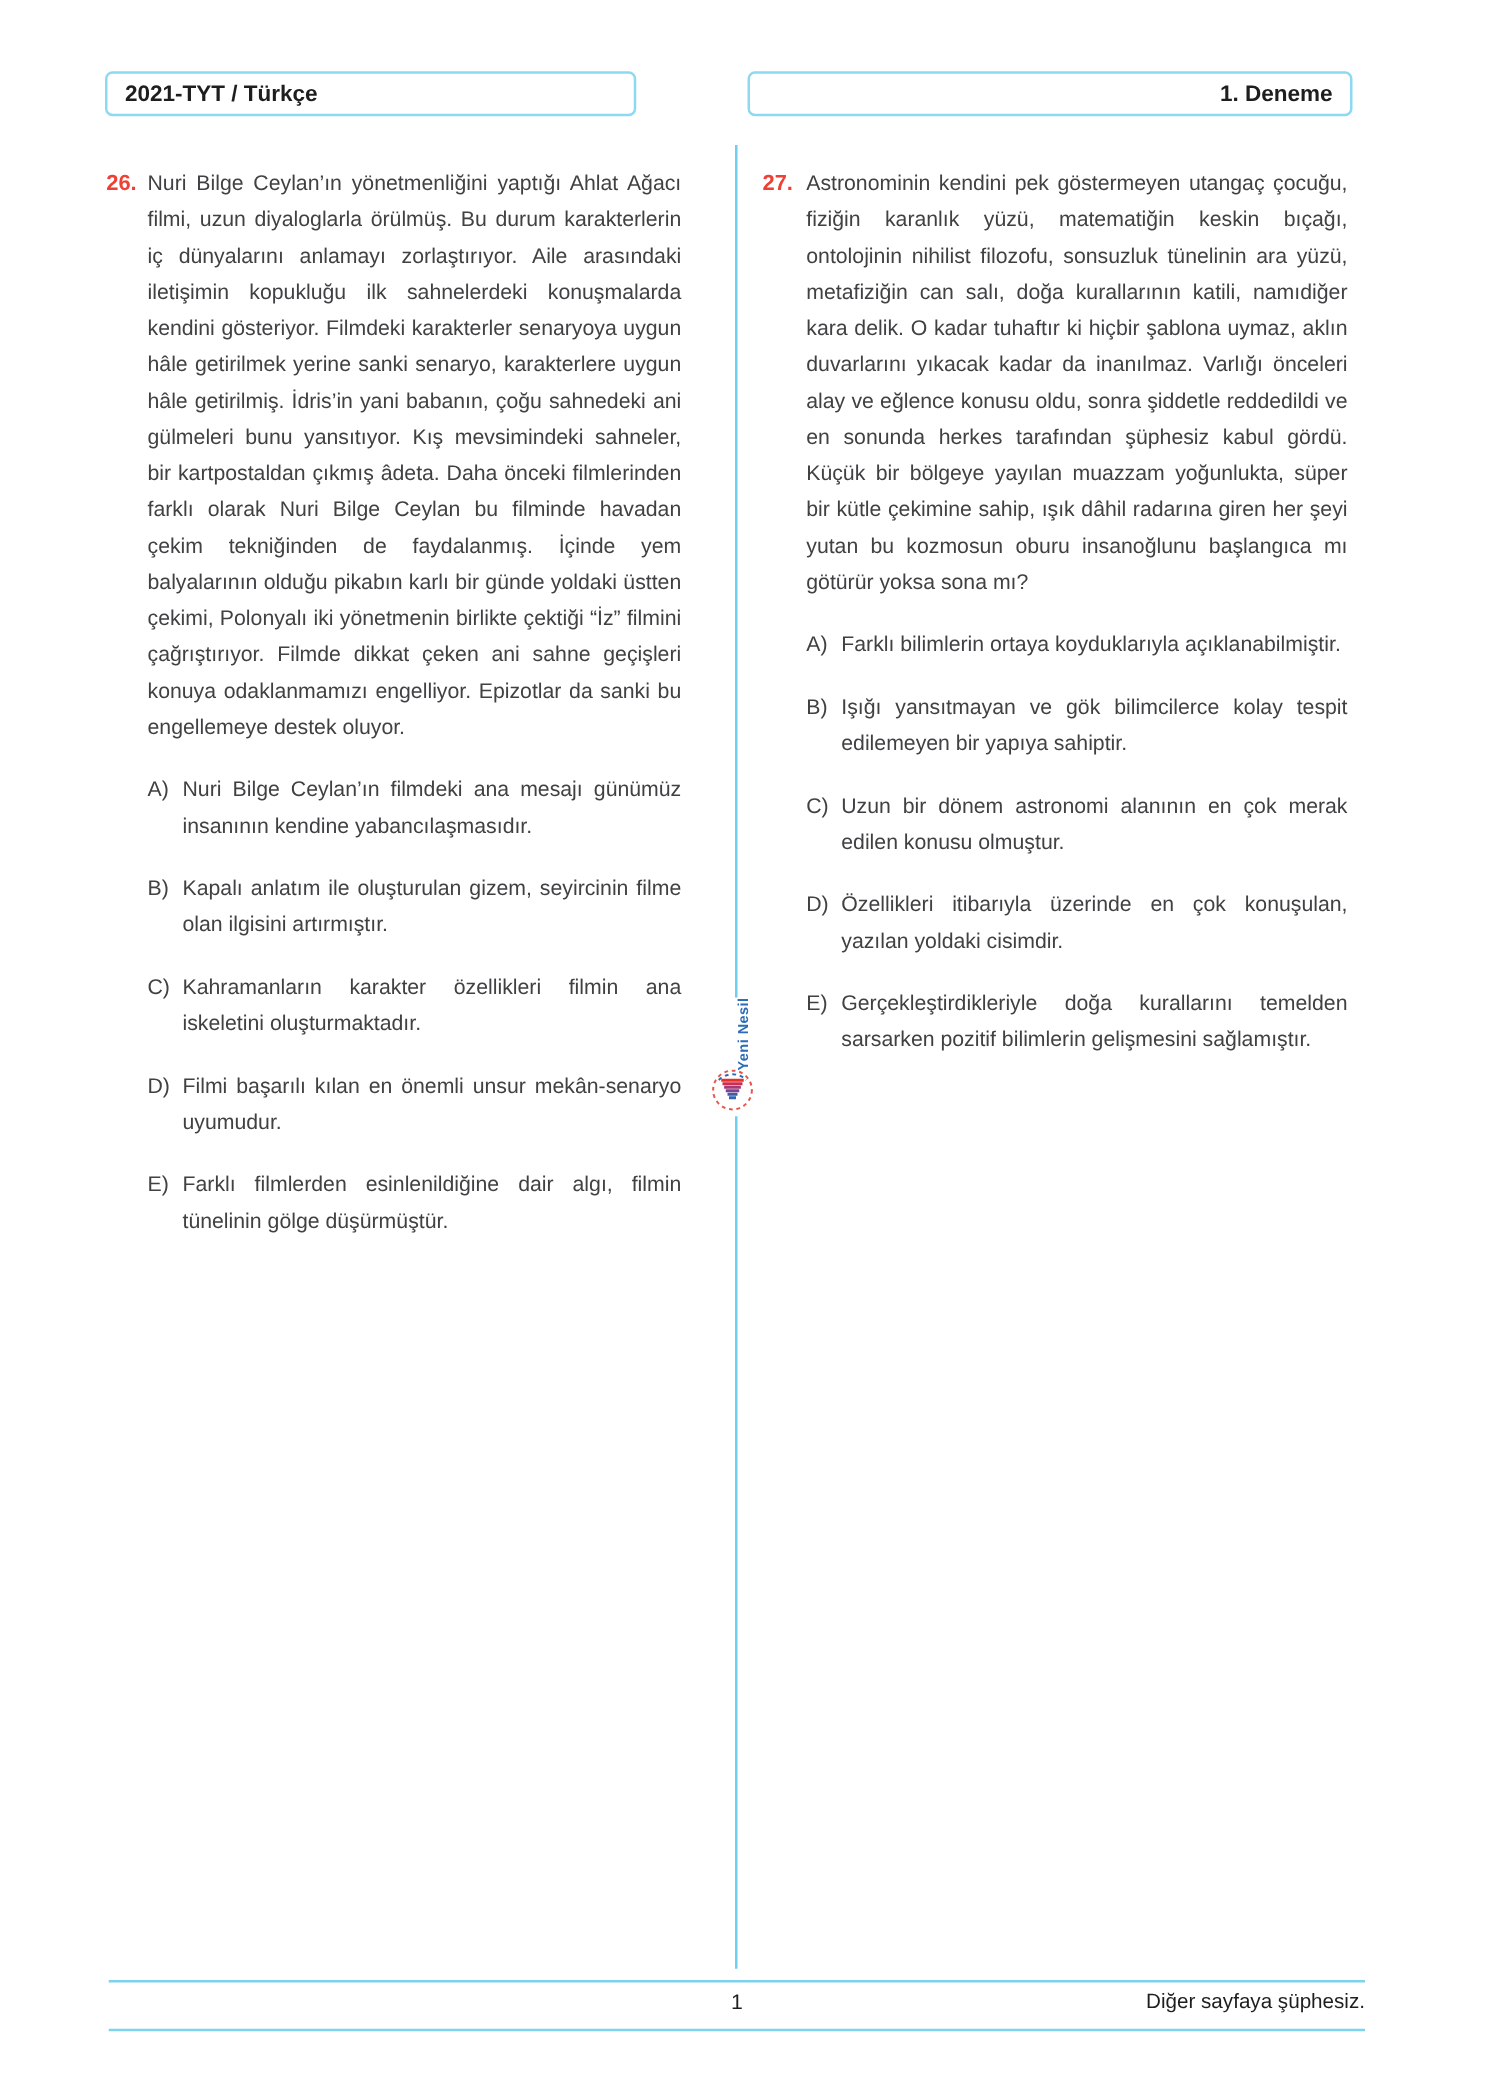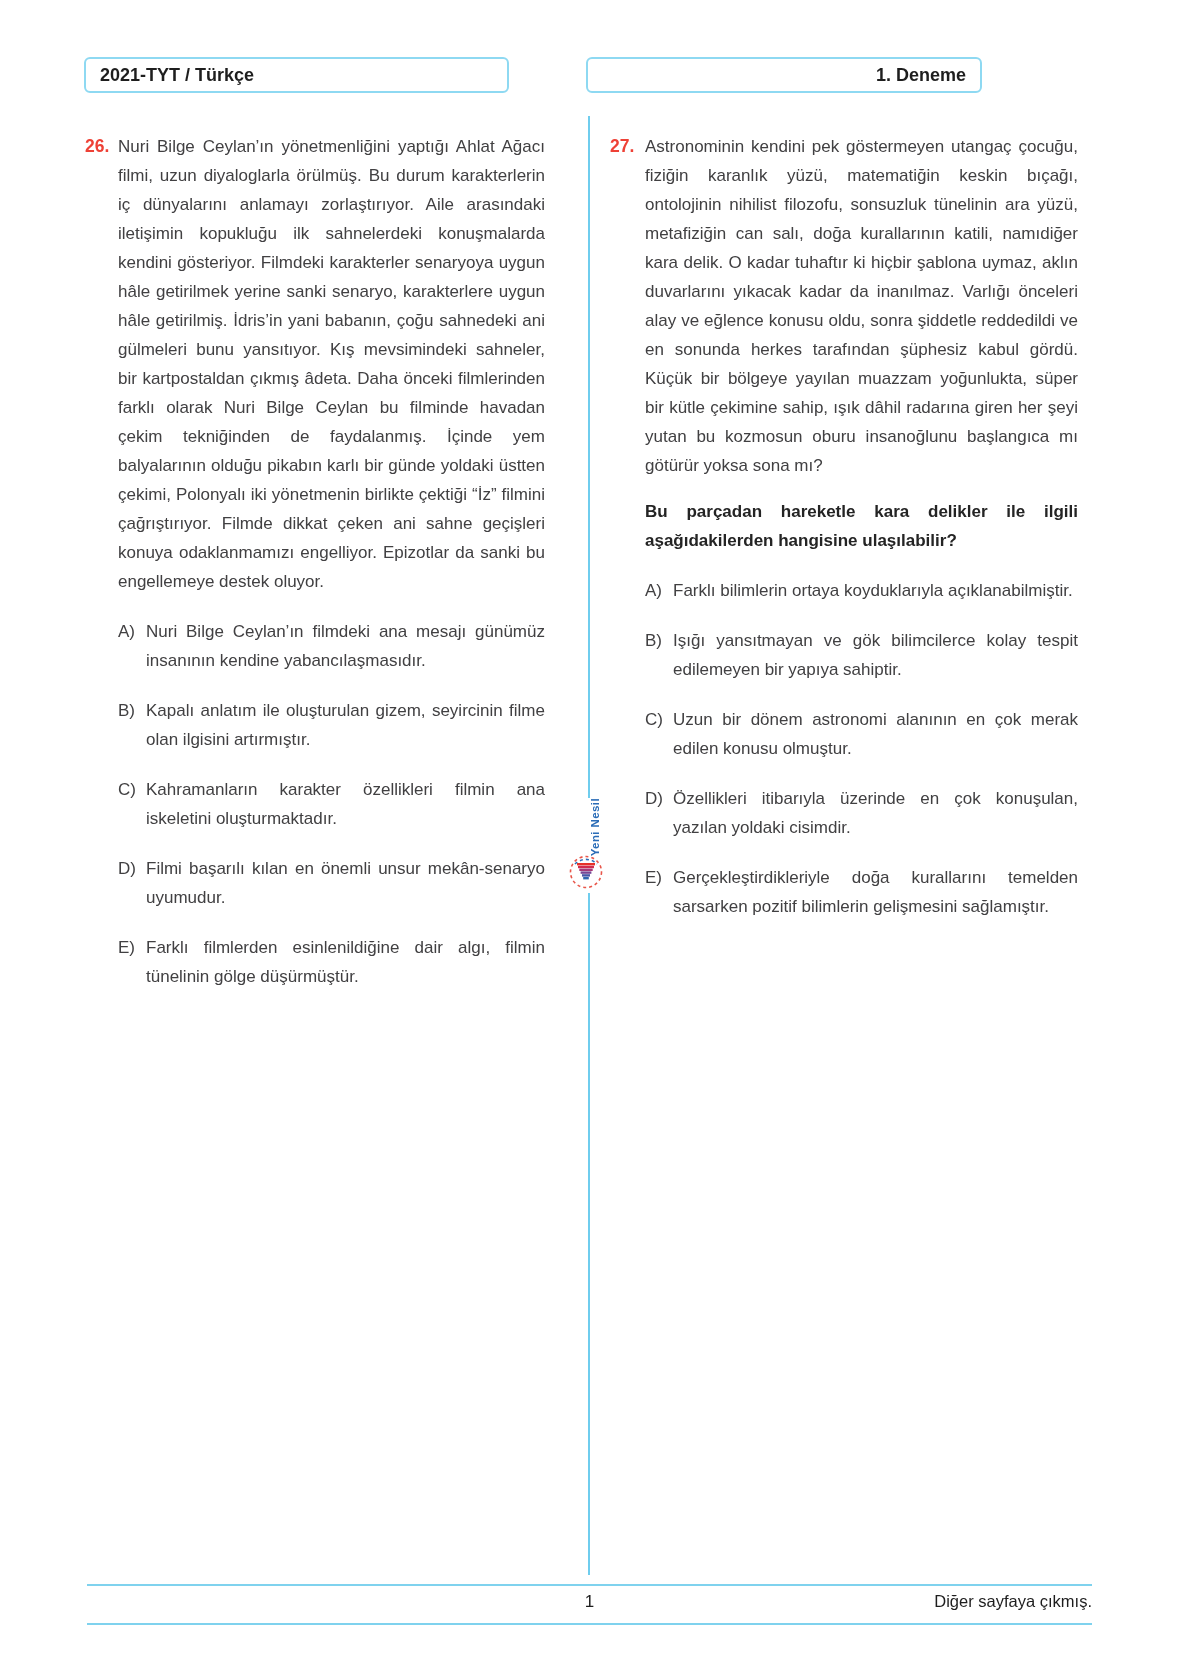--- a/index.html
+++ b/index.html
@@ -21,21 +21,21 @@
     border: 2px solid #8ed9f2;
     border-radius: 6px;
     display: flex;
     align-items: center;
     font-weight: bold;
     font-size: 18px;
     color: #1e1e1e;
     background: #ffffff;
   }
   .header-left  { left: 84px;  width: 425px; padding: 0 14px; }
-  .header-right { left: 586px; width: 396px; padding: 0 14px; justify-content: flex-end; }
+  .header-right { left: 598px; width: 484px; padding: 0 14px; justify-content: flex-end; }
 
   
   .vline { position: absolute; left: 588px; width: 2px; background: #6fcdee; }
   .vline-seg1 { top: 116px; height: 682px; }
   .vline-seg2 { top: 893px; height: 682px; }
 
   .brand-vertical {
     position: absolute;
     left: 589px;
     top: 798px;
@@ -160,21 +160,20 @@
         <span class="opt-letter">E)</span>
         <span class="opt-text">Farklı filmlerden esinlenildiğine dair algı, filmin tünelinin gölge düşürmüştür.</span>
       </div>
     </div>
   </div>
 
   <div class="col col2">
     <div class="question">
       <span class="qnum">27.</span>
       <p class="passage">Astronominin kendini pek göstermeyen utangaç çocuğu, fiziğin karanlık yüzü, matematiğin keskin bıçağı, ontolojinin nihilist filozofu, sonsuzluk tünelinin ara yüzü, metafiziğin can salı, doğa kurallarının katili, namıdiğer kara delik. O kadar tuhaftır ki hiçbir şablona uymaz, aklın duvarlarını yıkacak kadar da inanılmaz. Varlığı önceleri alay ve eğlence konusu oldu, sonra şiddetle reddedildi ve en sonunda herkes tarafından şüphesiz kabul gördü. Küçük bir bölgeye yayılan muazzam yoğunlukta, süper bir kütle çekimine sahip, ışık dâhil radarına giren her şeyi yutan bu kozmosun oburu insanoğlunu başlangıca mı götürür yoksa sona mı?</p>
-      <p class="stem">Bu parçadan hareketle kara delikler ile ilgili aşağıdakilerden hangisine ulaşılabilir?</p>
 
       <div class="option">
         <span class="opt-letter">A)</span>
         <span class="opt-text">Farklı bilimlerin ortaya koyduklarıyla açıklanabilmiştir.</span>
       </div>
       <div class="option">
         <span class="opt-letter">B)</span>
         <span class="opt-text">Işığı yansıtmayan ve gök bilimcilerce kolay tespit edilemeyen bir yapıya sahiptir.</span>
       </div>
       <div class="option">
@@ -187,16 +186,16 @@
       </div>
       <div class="option">
         <span class="opt-letter">E)</span>
         <span class="opt-text">Gerçekleştirdikleriyle doğa kurallarını temelden sarsarken pozitif bilimlerin gelişmesini sağlamıştır.</span>
       </div>
     </div>
   </div>
 
   <div class="footer-line footer-line-top"></div>
   <div class="page-number">1</div>
-  <div class="footer-instruction">Diğer sayfaya çıkmış.</div>
+  <div class="footer-instruction">Diğer sayfaya şüphesiz.</div>
   <div class="footer-line footer-line-bottom"></div>
 
 </div>
 
 </body></html>

